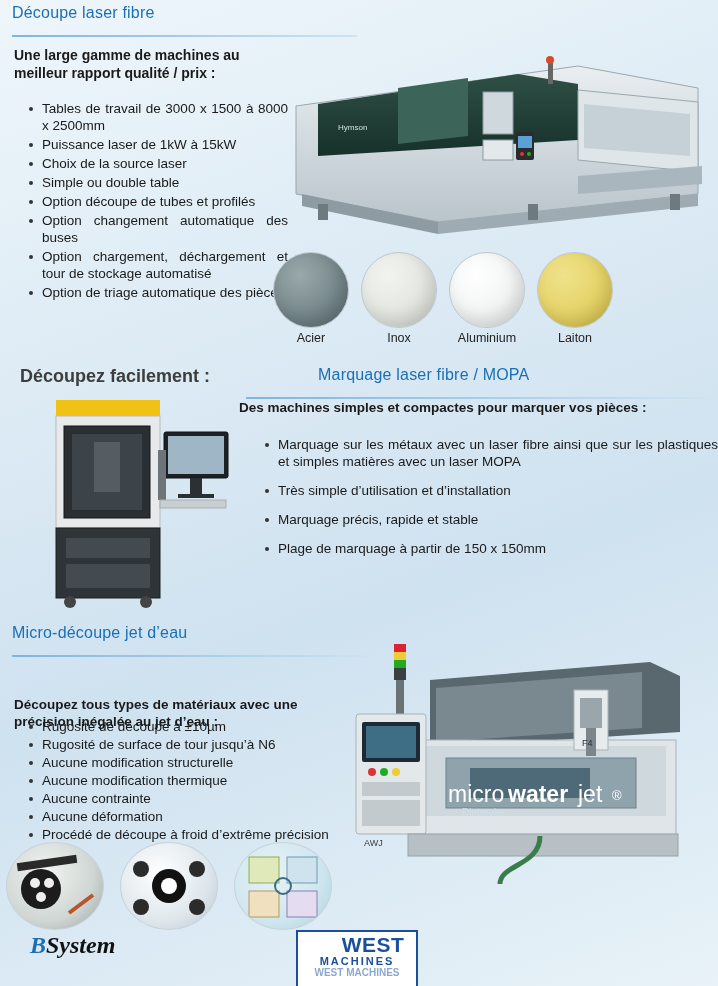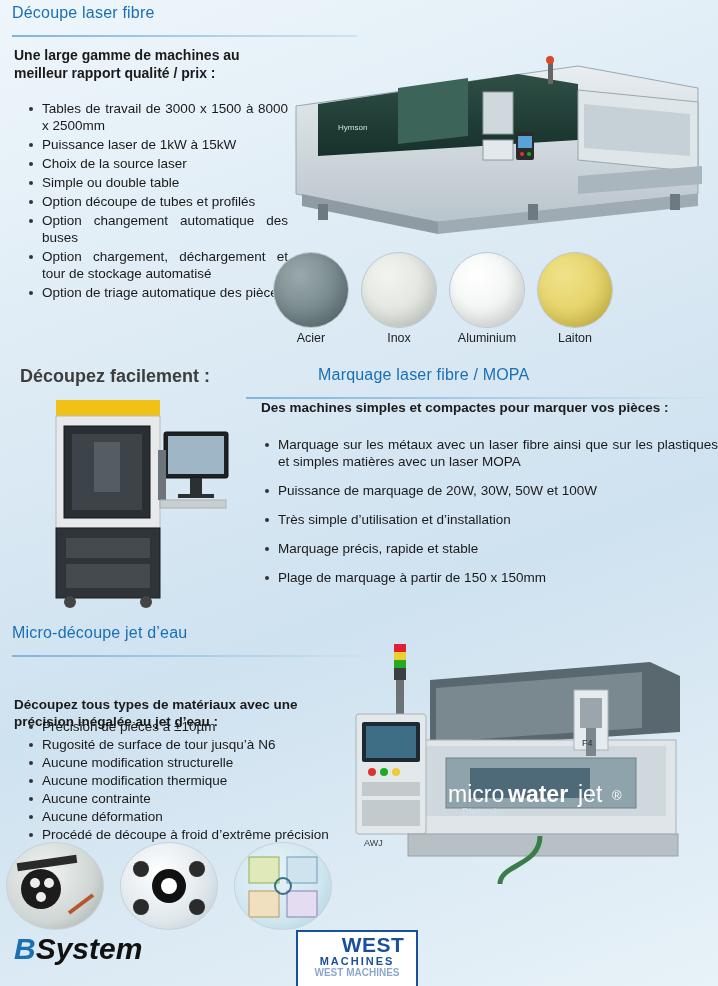--- a/index.html
+++ b/index.html
@@ -41,41 +41,41 @@
     width:74px;height:74px;border-radius:50%;border:1px solid #bcc7cf;margin:0 auto;
     box-shadow:inset -6px -8px 14px rgba(0,0,0,.12);
   }
   .mat .lbl{font-size:12.5px;margin-top:3px;color:#222;}
 
   #decoupez{position:absolute;left:20px;top:324px;font-size:18px;font-weight:bold;color:#3d3d3d;margin-top:42px;}
 
   
   #sec2-title{position:absolute;left:318px;top:366px;width:390px;text-align:left;}
   #sec2-rule{position:absolute;left:246px;top:394px;width:462px;}
-  #sec2-intro{position:absolute;left:261px;top:400px;width:456px;font-size:13.5px;font-weight:bold;}
+  #sec2-intro{position:absolute;left:239px;top:400px;width:456px;font-size:13.5px;font-weight:bold;}
   #sec2-list{position:absolute;left:250px;top:424px;width:456px;}
   #sec2-list li{margin-bottom:12px;font-size:13.5px;}
 
   #machine2{position:absolute;left:42px;top:372px;width:212px;height:240px;}
 
   
   #sec3-title{position:absolute;left:12px;top:624px;width:350px;}
   #sec3-rule{position:absolute;left:12px;top:652px;width:360px;}
   #sec3-intro{position:absolute;left:14px;top:696px;width:330px;font-size:13.5px;line-height:17px;font-weight:bold;}
   #sec3-list{position:absolute;left:14px;top:706px;width:340px;}
   #sec3-list li{margin-bottom:1px;}
 
   #machine3{position:absolute;left:350px;top:640px;width:360px;height:250px;}
 
   
   #samples{position:absolute;left:6px;top:842px;width:340px;height:90px;display:flex;gap:16px;}
   .sample{width:96px;height:86px;border-radius:50%;overflow:hidden;border:1px solid #c8d2d9;}
 
   
-  #footer-logo{position:absolute;left:14px;top:932px;font-size:30px;font-weight:bold;font-style:italic;}
+  #footer-logo{position:absolute;left:30px;top:932px;font-size:24px;font-weight:bold;font-style:italic;font-family:Liberation Serif, serif;}
   #footer-logo .b{color:#1a6fb5;}
   #footer-logo .s{color:#111;}
   #west{position:absolute;left:296px;top:930px;width:118px;height:56px;background:#fff;border:2px solid #1a4f9c;text-align:center;}
   #west .w1{color:#1a4f9c;font-weight:bold;font-size:21px;line-height:21px;margin-top:2px;letter-spacing:.5px;padding-left:32px;}
   #west .w2{color:#1a4f9c;font-weight:bold;font-size:11px;letter-spacing:2px;}
   #west .w3{color:#1a4f9c;font-weight:bold;font-size:10px;opacity:.5;}
 </style>
 </head>
 <body>
 
@@ -156,21 +156,20 @@
   </div>
 </div>
 
 <div id="decoupez">Découpez facilement :</div>
 
 <div id="sec2-title" class="sec-title">Marquage laser fibre / MOPA</div>
 <div id="sec2-rule" class="rule"></div>
 <div id="sec2-intro">Des machines simples et compactes pour marquer vos pièces :</div>
 <ul id="sec2-list" class="bul">
   <li>Marquage sur les métaux avec un laser fibre ainsi que sur les plastiques et simples matières avec un laser MOPA</li>
-  <li>Puissance de marquage de 20W, 30W, 50W et 100W</li>
   <li>Très simple d’utilisation et d’installation</li>
   <li>Marquage précis, rapide et stable</li>
   <li>Plage de marquage à partir de 150 x 150mm</li>
 </ul>
 
 <svg id="machine2" viewBox="0 0 212 240">
   <rect x="14" y="28" width="104" height="16" fill="#f0c216"></rect>
   <rect x="14" y="44" width="104" height="112" fill="#e8e9ea" stroke="#b7bcbf"></rect>
   <rect x="22" y="54" width="86" height="92" fill="#2a2f33" stroke="#14181b"></rect>
   <rect x="30" y="62" width="70" height="76" fill="#3c4349"></rect>
@@ -189,21 +188,21 @@
   <rect x="118" y="128" width="66" height="8" fill="#c9ced1" stroke="#a7aeb2"></rect>
 
   <circle cx="28" cy="230" r="6" fill="#444"></circle>
   <circle cx="104" cy="230" r="6" fill="#444"></circle>
 </svg>
 
 <div id="sec3-title" class="sec-title">Micro-découpe jet d’eau</div>
 <div id="sec3-rule" class="rule"></div>
 <div id="sec3-intro">Découpez tous types de matériaux avec une précision inégalée au jet d’eau :</div>
 <ul id="sec3-list" class="bul">
-  <li>Précision de pièces à ±10µm</li>
+  <li>Rugosité de découpe à ±10µm</li>
   <li>Rugosité de surface de tour jusqu’à N6</li>
   <li>Aucune modification structurelle</li>
   <li>Aucune modification thermique</li>
   <li>Aucune contrainte</li>
   <li>Aucune déformation</li>
   <li>Procédé de découpe à froid d’extrême précision</li>
 </ul>
 
 <svg id="machine3" viewBox="0 0 360 250">
 

